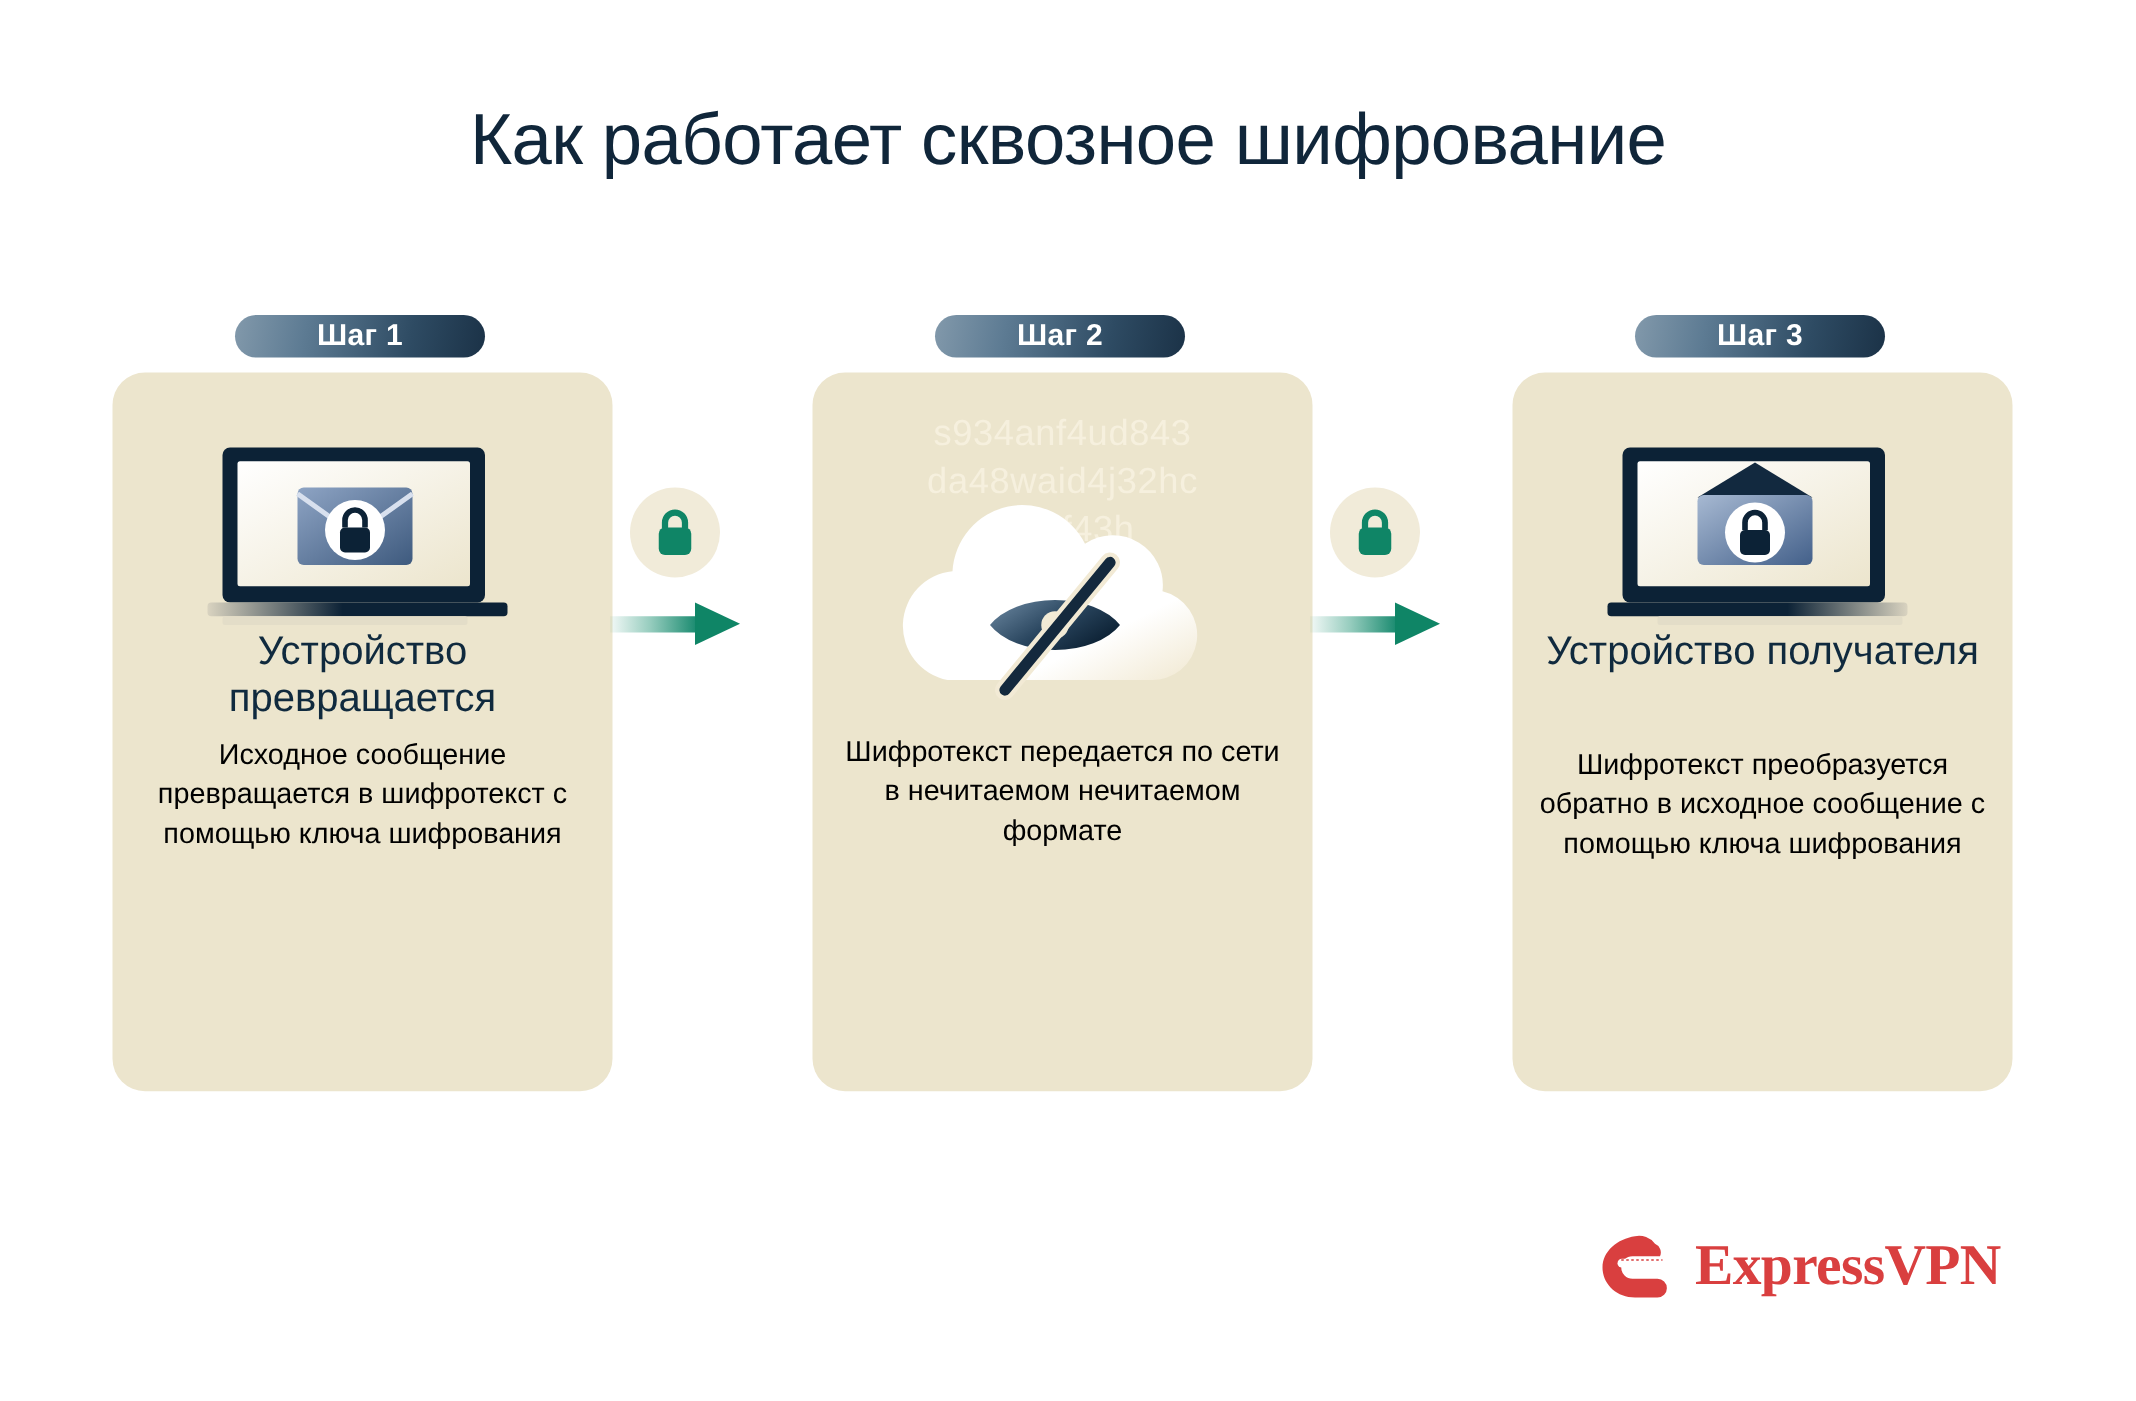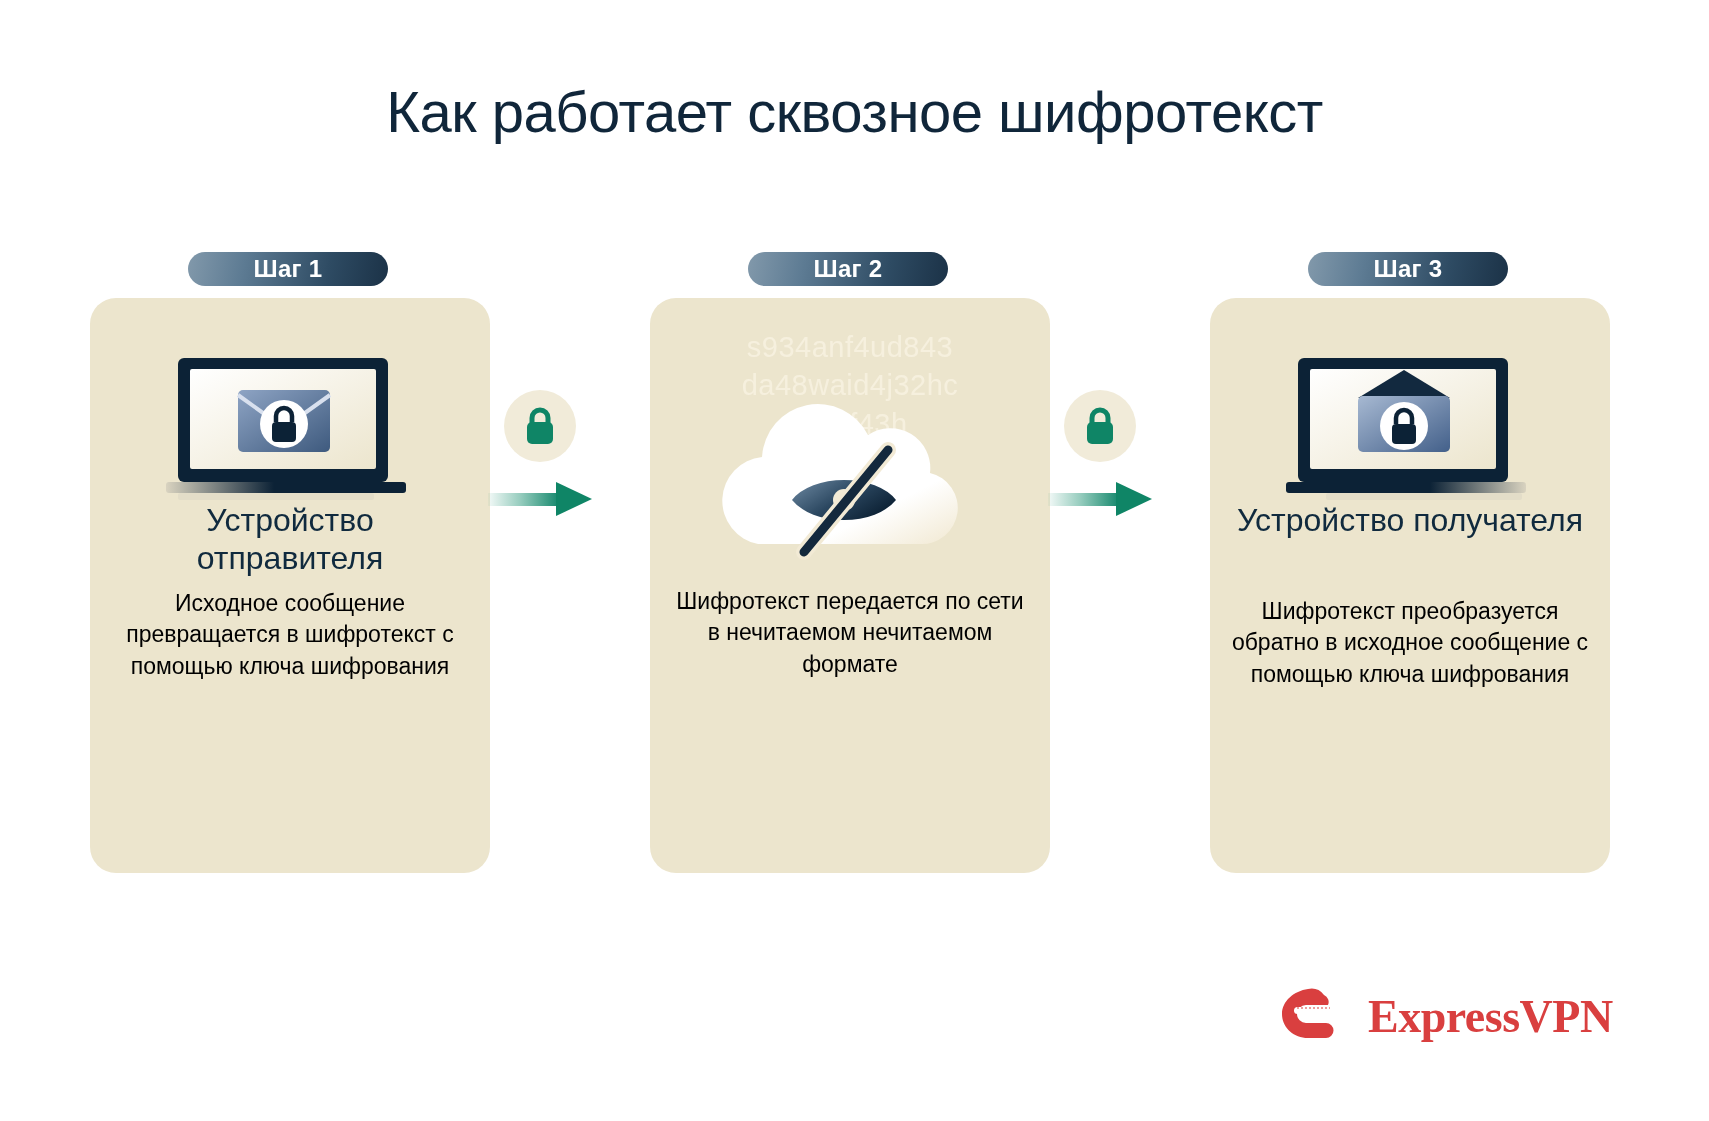--- a/index.html
+++ b/index.html
@@ -140,36 +140,36 @@
   }
   #cipher-block { top: 30px; }
 
   
   .cloud { position: absolute; left: 50%; transform: translateX(-50%); top: 52px; }
 
   
   .logo {
     position: absolute;
     left: 1278px; top: 985px;
-    display: flex; align-items: flex-end; gap: 28px;
+    display: flex; align-items: flex-start; gap: 16px;
   }
   .logo-text {
     font-family: "Liberation Serif", serif;
     font-size: 46px;
     font-weight: bold;
     color: #d93f3f;
     letter-spacing: -0.5px;
   }
 </style>
 </head>
 <body>
 
 <div class="stage">
 
-  <div class="title">Как работает сквозное шифротекст</div>
+  <div class="title">Как работает сквозное шифрование</div>
 
   <div class="card" id="card-1">
 
     <div class="art">
       <svg class="laptop" width="260" height="170" viewBox="0 0 260 170">
         <defs>
           <linearGradient id="scr1" x1="0" y1="0" x2="1" y2="1">
             <stop offset="0%" stop-color="#ffffff"></stop>
             <stop offset="100%" stop-color="#ece5cd"></stop>
           </linearGradient>
@@ -192,21 +192,21 @@
 
         <circle cx="124" cy="72" r="24" fill="#ffffff"></circle>
         <rect x="112" y="70" width="24" height="20" rx="4" fill="#0c2236"></rect>
         <path d="M116 70 v-6 a8 8 0 0 1 16 0 v6" fill="none" stroke="#0c2236" stroke-width="4.5"></path>
 
         <rect x="6" y="130" width="240" height="11" rx="3" fill="url(#base1)"></rect>
         <rect x="18" y="141" width="196" height="7" rx="2" fill="#e3ddc8"></rect>
       </svg>
     </div>
 
-    <div class="card-head" id="head-1">Устройство отправителя</div>
+    <div class="card-head" id="head-1">Устройство превращается</div>
     <div class="card-body" id="body-1">Исходное сообщение превращается в шифротекст с помощью ключа шифрования</div>
   </div>
   <div class="badge" id="badge-1">Шаг 1</div>
 
   <div class="card" id="card-2">
 
     <div class="cipher" id="cipher-block">s934anf4ud843
 da48waid4j32hc
 dj02f43h</div>
 

